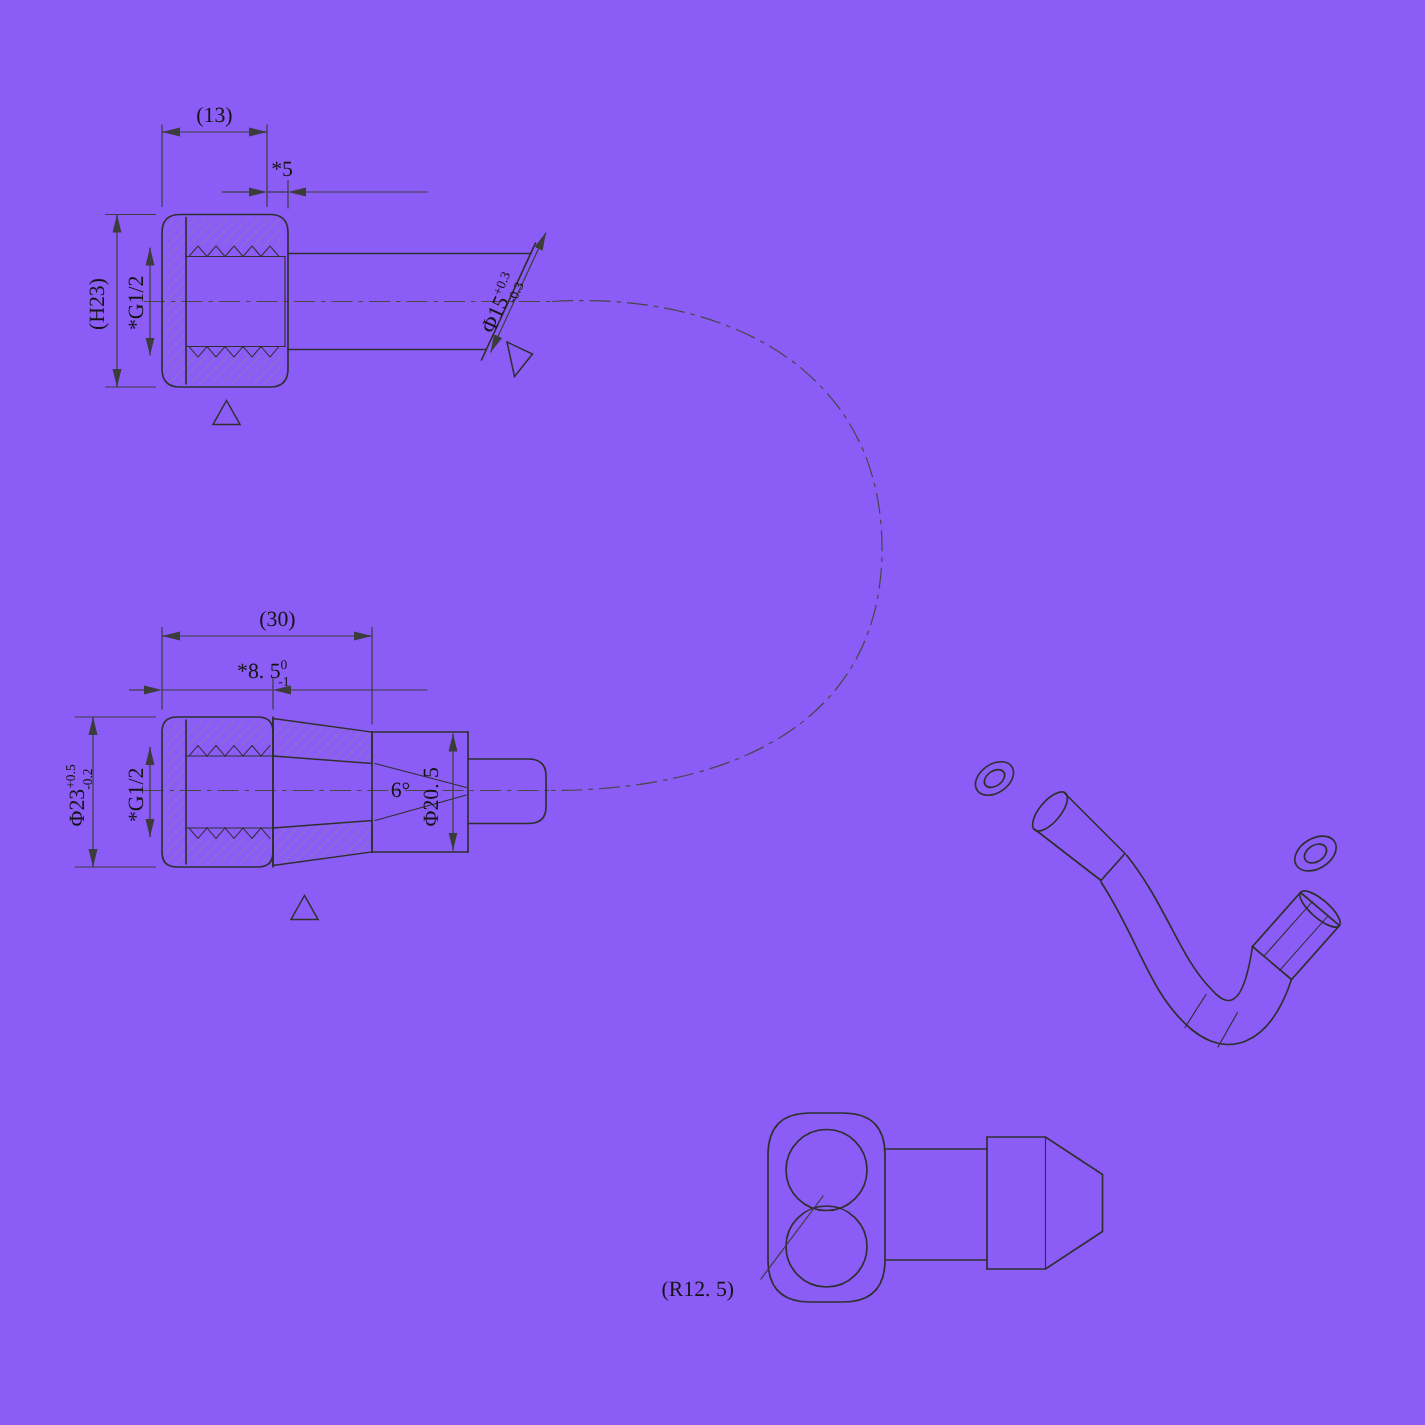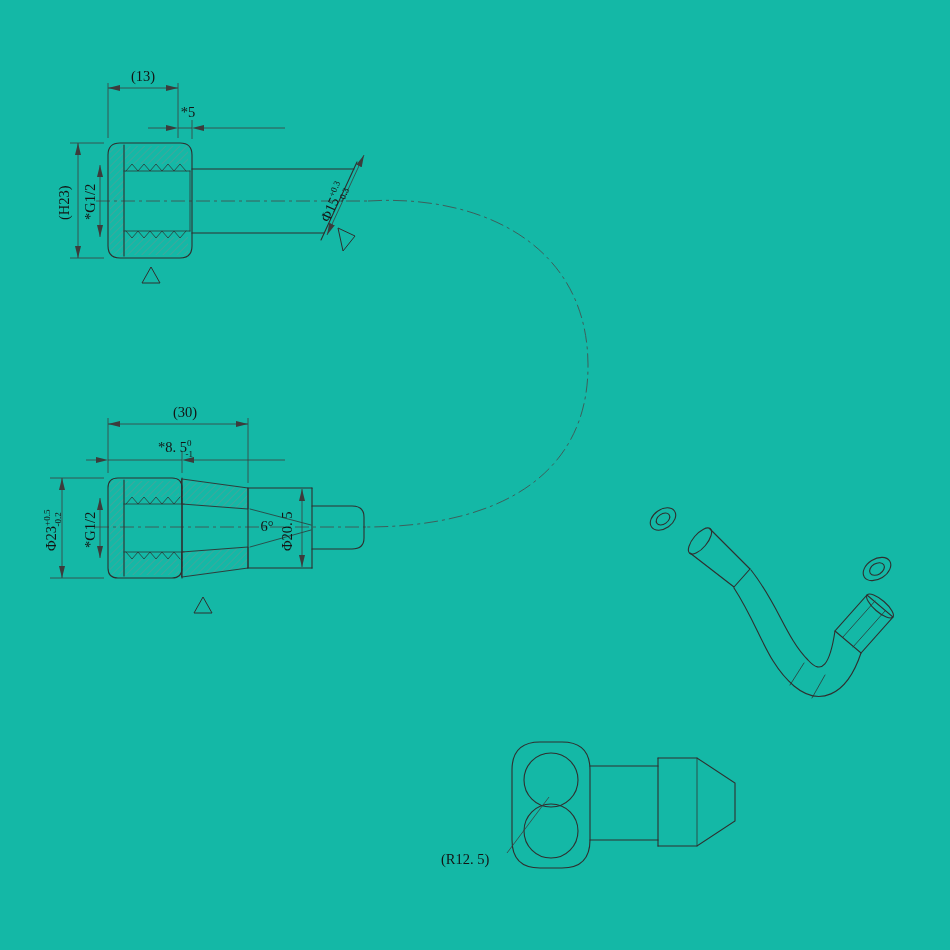--- a/index.html
+++ b/index.html
@@ -1,16 +1,16 @@
 <!DOCTYPE html>
 <html><head>
 <meta charset="utf-8">
 <style>
   html,body { margin:0; padding:0; background:#ffffff; }
-  .stage { width:950px; height:950px; position:relative; background:#14b8a6; overflow:hidden; }
+  .stage { width:950px; height:950px; position:relative; background:#8b5cf6; overflow:hidden; }
   svg { display:block; }
   .part line, .part path, .part polygon, .part polyline, .part ellipse, .part circle, .part rect
     { stroke:#2f2f2f; stroke-width:1.1; fill:none; stroke-linecap:round; }
   .part .thin { stroke-width:0.75; }
   .part .hatch { fill:url(#hatch); stroke:none; }
   .part .hatch-stroke { fill:url(#hatch); stroke:#2f2f2f; stroke-width:0.9; }
   .dim line { stroke:#3c3c3c; stroke-width:0.8; fill:none; }
   .dim .solid { fill:#3c3c3c; stroke:none; }
   .tri { fill:none; stroke:#2f2f2f; stroke-width:1; }
   .cl line, .cl path { stroke:#474747; stroke-width:0.8; stroke-dasharray:14 4 3 4; fill:none; }

